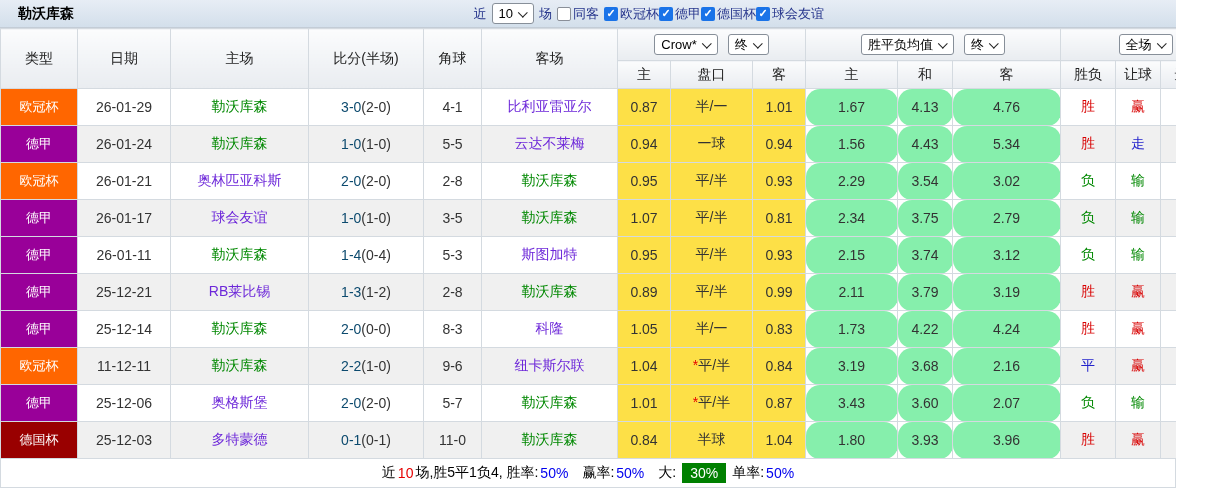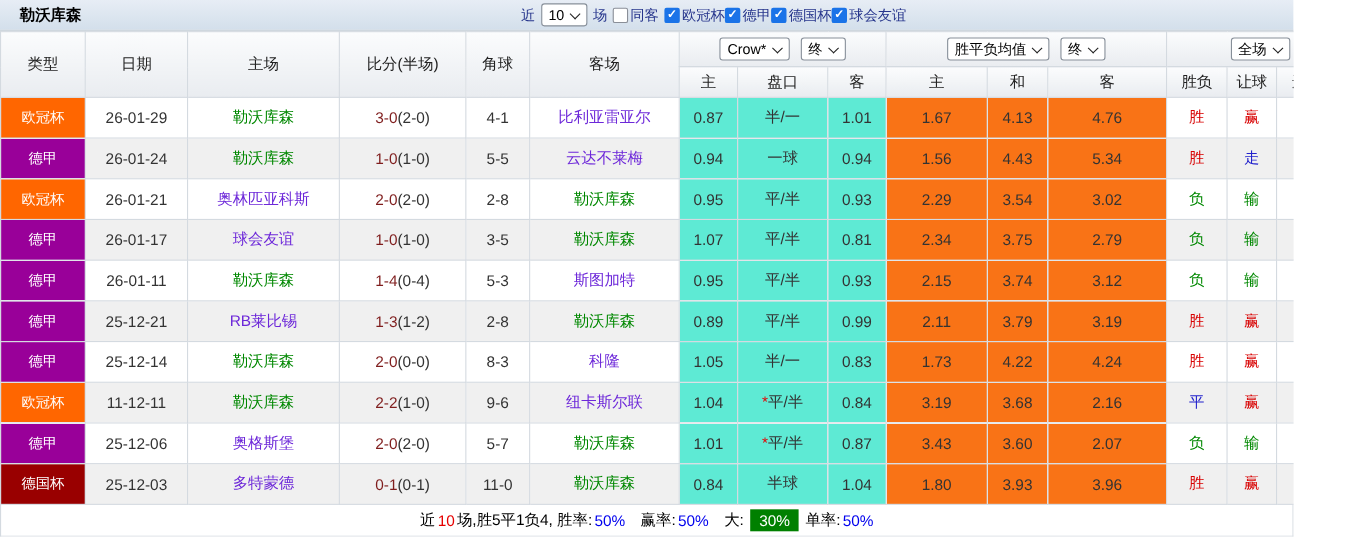--- a/index.html
+++ b/index.html
@@ -27,25 +27,25 @@
   thead th{background:linear-gradient(#fbfcfd,#e9ecf0);font-weight:normal;font-size:14px;color:#222;}
   tr.hrow1{height:32px;}
   tr.hrow2{height:28px;}
   tbody tr{height:37px;background:#fff;}
   tbody tr.alt{background:#f0f0f0;}
   td{font-size:14px;color:#333;}
   .selcell{display:flex;align-items:center;justify-content:center;gap:10px;}
 
   .c-league{color:#fff;font-size:13px;}
   .c-date{color:#333;}
-  td.cream{background:#5eead4;}
-  td.lblue{background:#f97316;}
+  td.cream{background:#fde047;}
+  td.lblue{background:#86efac;border-radius:14px;}
   .team{color:#6d28d9;}
   .team-hl{color:#008800;}
-  .ft{color:#7f1d1d;}
+  .ft{color:#0c4a6e;}
   .ht{color:#333;}
   .star{color:#e60000;}
   .t-red{color:#d80000;}
   .t-green{color:#008800;}
   .t-blue{color:#2222cc;}
 
   
   .footer{height:29px;display:flex;align-items:center;justify-content:center;font-size:14px;color:#000;border-left:1px solid #d4dae0;border-right:1px solid #d4dae0;border-bottom:1px solid #d4dae0;box-sizing:border-box;gap:2px;white-space:pre;}
   .f-red{color:#e60000;}
   .f-blue{color:#0000ee;}

